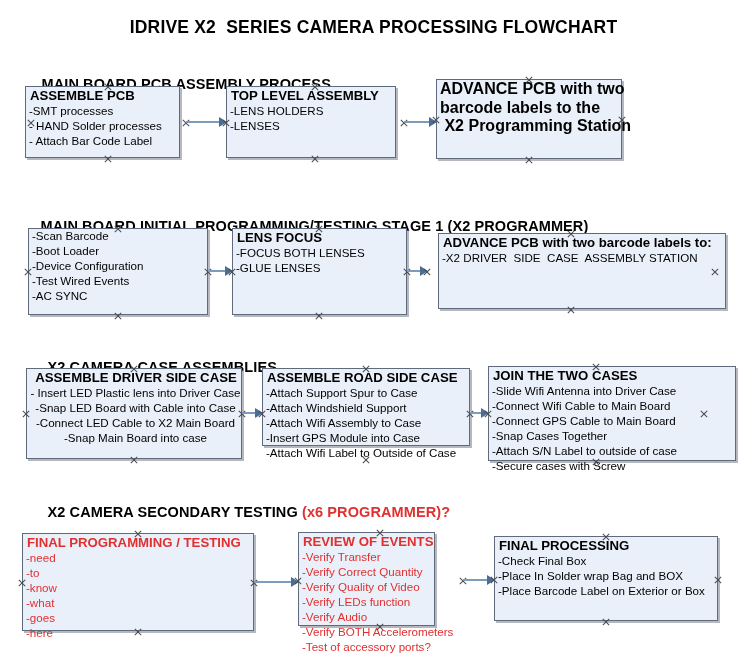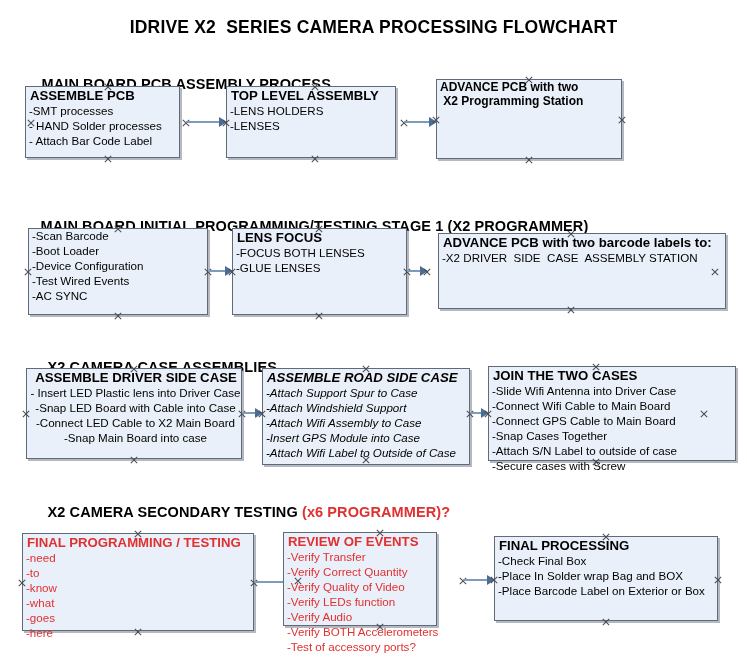--- a/index.html
+++ b/index.html
@@ -63,21 +63,21 @@
   }
   .pbox .bx-line {
     display: block;
     font-size: 11.6px;
     line-height: 1.285;
     white-space: pre;
     padding-left: 3px;
   }
   .pbox.allbold .bx-line {
     font-weight: bold;
-    font-size: 12px;
+    font-size: 16px;
     line-height: 1.17;
   }
   .pbox.red .bx-title,
   .pbox.red .bx-line {
     color: #e03030;
   }
   .pbox.overflowing {
     overflow: visible;
   }
 
@@ -151,20 +151,21 @@
   <div class="hx" style="left:315px; top:158px;"></div>
   <div class="hx" style="left:226px; top:122px;"></div>
   <div class="hx" style="left:404px; top:122px;"></div>
 
   <div class="conn" style="left:404px; top:121px; width:32px;">
     <span class="head"></span>
   </div>
 
   <div class="pbox allbold" style="left:436px; top:79px; width:186px; height:80px;">
     <span class="bx-line">ADVANCE PCB with two</span>
+    <span class="bx-line">barcode labels to the</span>
     <span class="bx-line"> X2 Programming Station</span>
   </div>
   <div class="hx" style="left:529px; top:79px;"></div>
   <div class="hx" style="left:529px; top:159px;"></div>
   <div class="hx" style="left:436px; top:119px;"></div>
   <div class="hx" style="left:622px; top:119px;"></div>
 
   <div class="section-title" style="left:24px; top:202px;">
     <span>MAIN BOARD INITIAL PROGRAMMING/TESTING STAGE 1 (X2 PROGRAMMER)</span>
   </div>
@@ -221,21 +222,21 @@
   </div>
   <div class="hx" style="left:134px; top:368px;"></div>
   <div class="hx" style="left:134px; top:459px;"></div>
   <div class="hx" style="left:26px;  top:413px;"></div>
   <div class="hx" style="left:242px; top:413px;"></div>
 
   <div class="conn" style="left:242px; top:412px; width:20px;">
     <span class="head"></span>
   </div>
 
-  <div class="pbox" style="left:262px; top:368px; width:208px; height:97px;font-style:italic;">
+  <div class="pbox" style="left:262px; top:368px; width:208px; height:78px;">
     <span class="bx-title">ASSEMBLE ROAD SIDE CASE</span>
     <span class="bx-line">-Attach Support Spur to Case</span>
     <span class="bx-line">-Attach Windshield Support</span>
     <span class="bx-line">-Attach Wifi Assembly to Case</span>
     <span class="bx-line">-Insert GPS Module into Case</span>
     <span class="bx-line">-Attach Wifi Label to Outside of Case</span>
   </div>
   <div class="hx" style="left:366px; top:368px;"></div>
   <div class="hx" style="left:366px; top:459px;"></div>
   <div class="hx" style="left:262px; top:413px;"></div>
@@ -274,21 +275,21 @@
   </div>
   <div class="hx" style="left:138px; top:533px;"></div>
   <div class="hx" style="left:138px; top:631px;"></div>
   <div class="hx" style="left:22px;  top:582px;"></div>
   <div class="hx" style="left:254px; top:582px;"></div>
 
   <div class="conn" style="left:254px; top:581px; width:44px;">
     <span class="head"></span>
   </div>
 
-  <div class="pbox red overflowing" style="left:283px; top:532px; width:154px; height:94px;">
+  <div class="pbox red overflowing" style="left:298px; top:532px; width:137px; height:94px;">
     <span class="bx-title">REVIEW OF EVENTS</span>
     <span class="bx-line">-Verify Transfer</span>
     <span class="bx-line">-Verify Correct Quantity</span>
     <span class="bx-line">-Verify Quality of Video</span>
     <span class="bx-line">-Verify LEDs function</span>
     <span class="bx-line">-Verify Audio</span>
     <span class="bx-line">-Verify BOTH Accelerometers</span>
     <span class="bx-line">-Test of accessory ports?</span>
   </div>
   <div class="hx" style="left:380px; top:532px;"></div>

